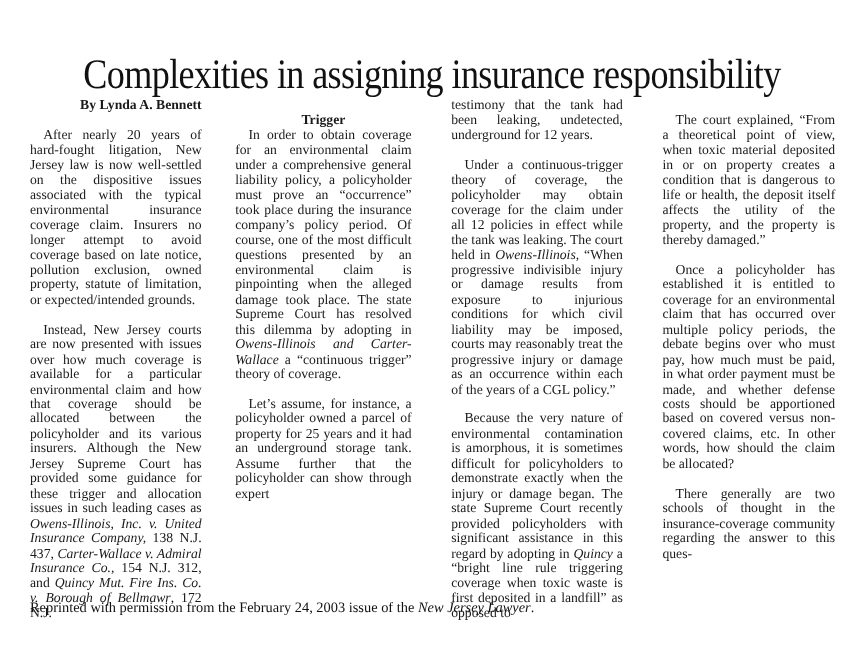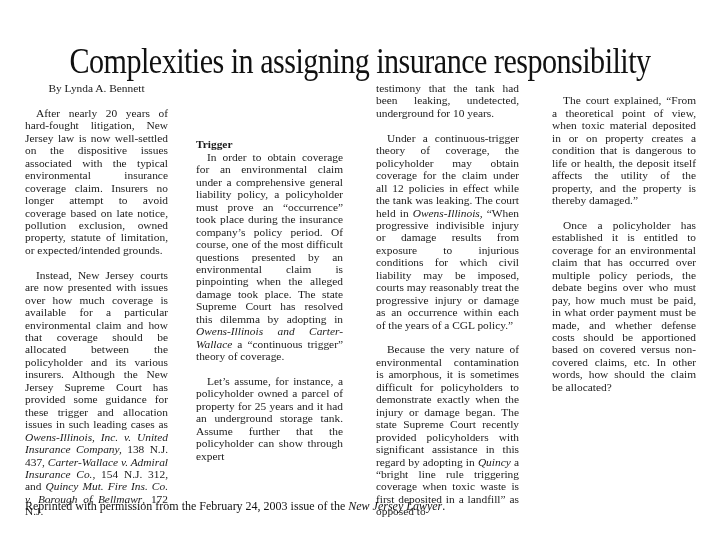--- a/index.html
+++ b/index.html
@@ -21,22 +21,22 @@
   }
   .col {
     position: absolute; top: 82px;
     font-size: 11.4px; line-height: 12.45px;
     text-align: justify;
     hyphens: manual;
   }
   .col p { margin: 0; text-indent: 11px; }
   .col p.noindent { text-indent: 0; }
   .col .gap { height: 12.45px; }
-  .col .head { font-weight: bold; text-align: left; text-indent: 0; margin-top: 44px; }
-  .col .byline { font-weight: normal; text-indent: 0; text-align: center; }
+  .col .head { font-weight: bold; text-align: center; text-indent: 0; }
+  .col .byline { font-weight: bold; text-indent: 0; text-align: right; }
   .c1 { left: 25px; width: 143px; }
   .c2 { left: 196px; width: 147px; }
   .c3 { left: 376px; width: 143px; }
   .c4 { left: 552px; width: 144px; }
   .footer {
     position: absolute; left: 25px; top: 500px;
     font-size: 12px; line-height: 12px; color: #111; white-space: nowrap;
   }
   i { }
 </style>
@@ -55,28 +55,29 @@
 
 <div class="col c2">
   <div class="gap"></div>
   <p class="head">Trigger</p>
   <p><span>In order to obtain coverage for an environmental claim under a comprehensive general liability policy, a policyholder must prove an “occurrence” took place during the insurance company’s policy period. Of course, one of the most difficult questions presented by an environmental claim is pinpointing when the alleged damage took place. The state Supreme Court has resolved this dilemma by adopting in </span><i>Owens-Illinois and Carter-Wallace</i><span> a “continuous trigger” theory of coverage.</span></p>
   <div class="gap"></div>
   <p>Let’s assume, for instance, a policyholder owned a parcel of property for 25 years and it had an underground storage tank. Assume further that the policyholder can show through expert</p>
 </div>
 
 <div class="col c3">
-  <p class="noindent">testimony that the tank had been leaking, undetected, underground for 10 years.</p>
+  <p class="noindent">testimony that the tank had been leaking, undetected, underground for 12 years.</p>
   <div class="gap"></div>
   <p><span>Under a continuous-trigger theory of coverage, the policyholder may obtain coverage for the claim under all 12 policies in effect while the tank was leaking. The court held in </span><i>Owens-Illinois,</i><span> “When progressive indivisible injury or damage results from exposure to injurious conditions for which civil liability may be imposed, courts may reasonably treat the progressive injury or damage as an occurrence within each of the years of a CGL policy.”</span></p>
   <div class="gap"></div>
   <p><span>Because the very nature of environmental contamination is amorphous, it is sometimes difficult for policyholders to demonstrate exactly when the injury or damage began. The state Supreme Court recently provided policyholders with significant assistance in this regard by adopting in </span><i>Quincy</i><span> a “bright line rule triggering coverage when toxic waste is first deposited in a landfill” as opposed to</span></p>
 </div>
 
 <div class="col c4">
   <div class="gap"></div>
   <p>The court explained, “From a theoretical point of view, when toxic material deposited in or on property creates a condition that is dangerous to life or health, the deposit itself affects the utility of the property, and the property is thereby damaged.”</p>
   <div class="gap"></div>
   <p>Once a policyholder has established it is entitled to coverage for an environmental claim that has occurred over multiple policy periods, the debate begins over who must pay, how much must be paid, in what order payment must be made, and whether defense costs should be apportioned based on covered versus non-covered claims, etc. In other words, how should the claim be allocated?</p>
   <div class="gap"></div>
+  <p>There generally are two schools of thought in the insurance-coverage community regarding the answer to this ques-</p>
 </div>
 
 <div class="footer"><span>Reprinted with permission from the February 24, 2003 issue of the </span><i>New Jersey Lawyer</i><span>.</span></div>
 
 </body></html>

